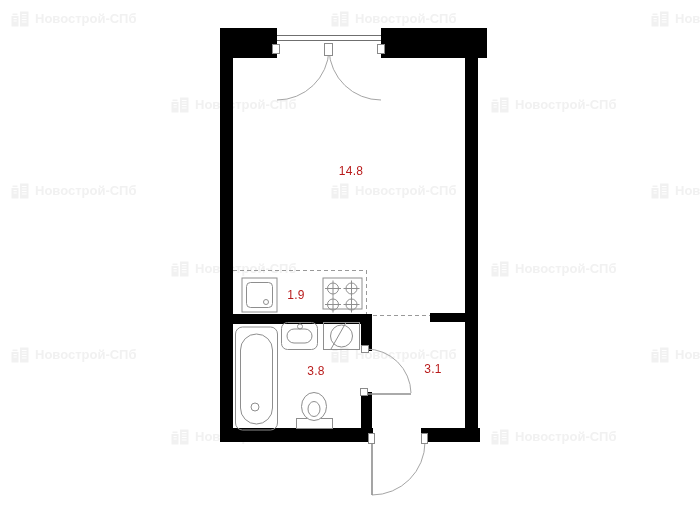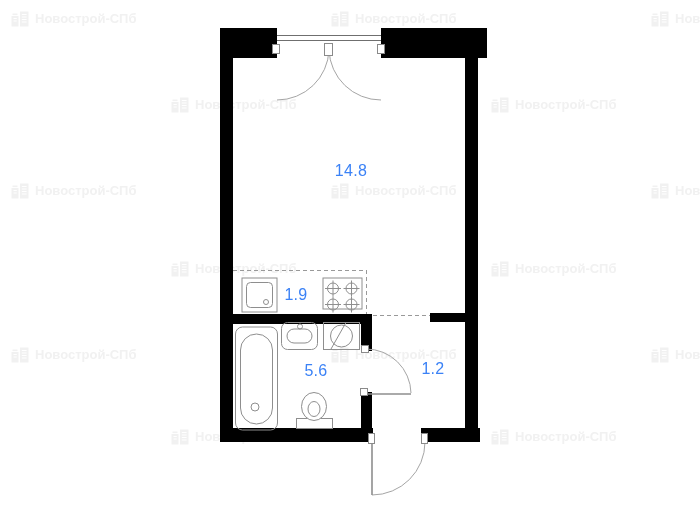--- a/index.html
+++ b/index.html
@@ -22,21 +22,21 @@
     box-sizing:border-box;
   }
   
   .window-line {
     position:absolute; background:#fff; box-sizing:border-box;
     border-top:1px solid #6f6f6f; border-bottom:1px solid #6f6f6f;
   }
   
   .room-label {
     position:absolute; transform:translate(-50%,-50%);
-    font-size:16px; color:#3b82f6; letter-spacing:0.3px;
+    font-size:12px; color:#b91c1c; letter-spacing:0.3px;
   }
   .plan-svg { position:absolute; left:0; top:0; }
 </style>
 </head>
 <body>
 
 <div class="canvas">
 
   <div>
       <div class="watermark" style="left: 10px; top: 8px; color: rgb(241, 241, 241);">
@@ -399,16 +399,16 @@
   <div class="jamb" style="left:272px;top:44px;width:8px;height:10px"></div>
   <div class="jamb" style="left:377px;top:44px;width:8px;height:10px"></div>
   <div class="jamb" style="left:324px;top:43px;width:9px;height:13px"></div>
   <div class="jamb" style="left:361px;top:345px;width:8px;height:8px"></div>
   <div class="jamb" style="left:360px;top:388px;width:8px;height:8px"></div>
   <div class="jamb" style="left:368px;top:433px;width:7px;height:11px"></div>
   <div class="jamb" style="left:421px;top:433px;width:7px;height:11px"></div>
 
   <div class="room-label" style="left:351px;top:171px">14.8</div>
   <div class="room-label" style="left:296px;top:295px">1.9</div>
-  <div class="room-label" style="left:316px;top:371px">5.6</div>
-  <div class="room-label" style="left:433px;top:369px">1.2</div>
+  <div class="room-label" style="left:316px;top:371px">3.8</div>
+  <div class="room-label" style="left:433px;top:369px">3.1</div>
 
 </div>
 
 </body></html>

